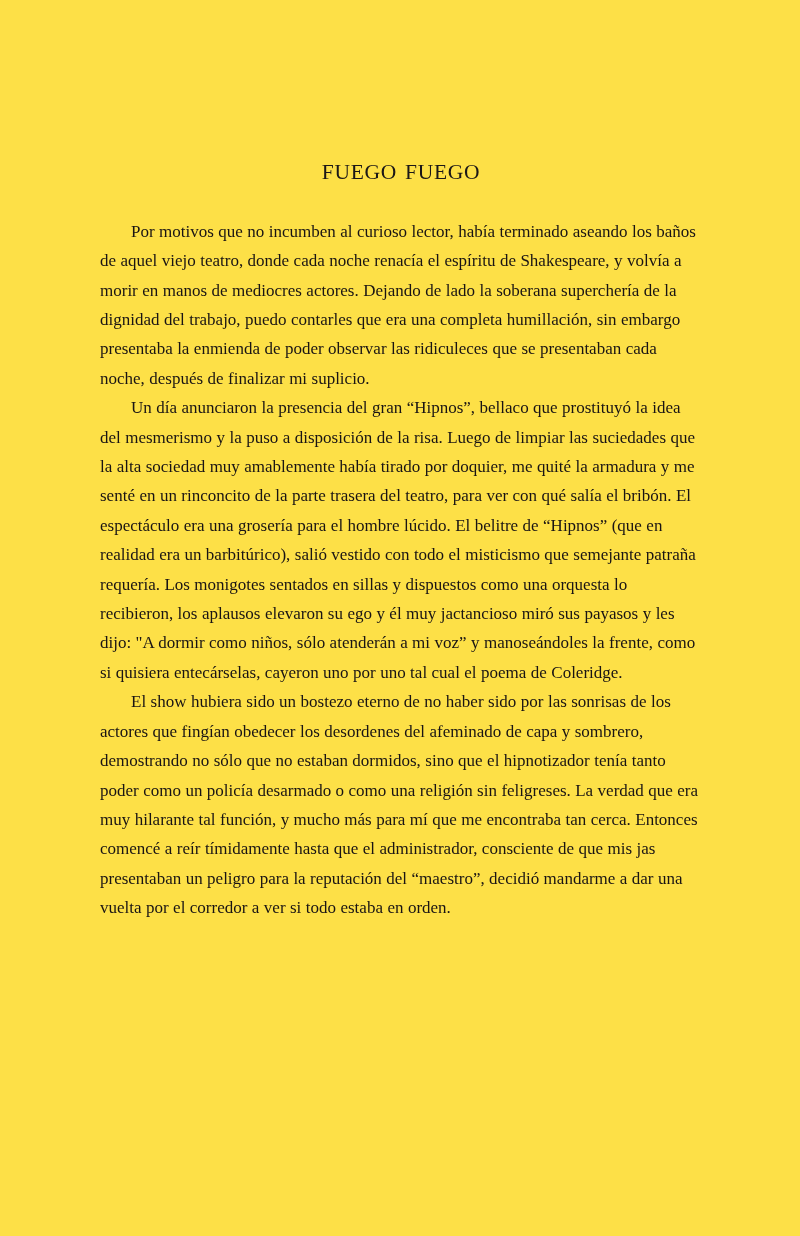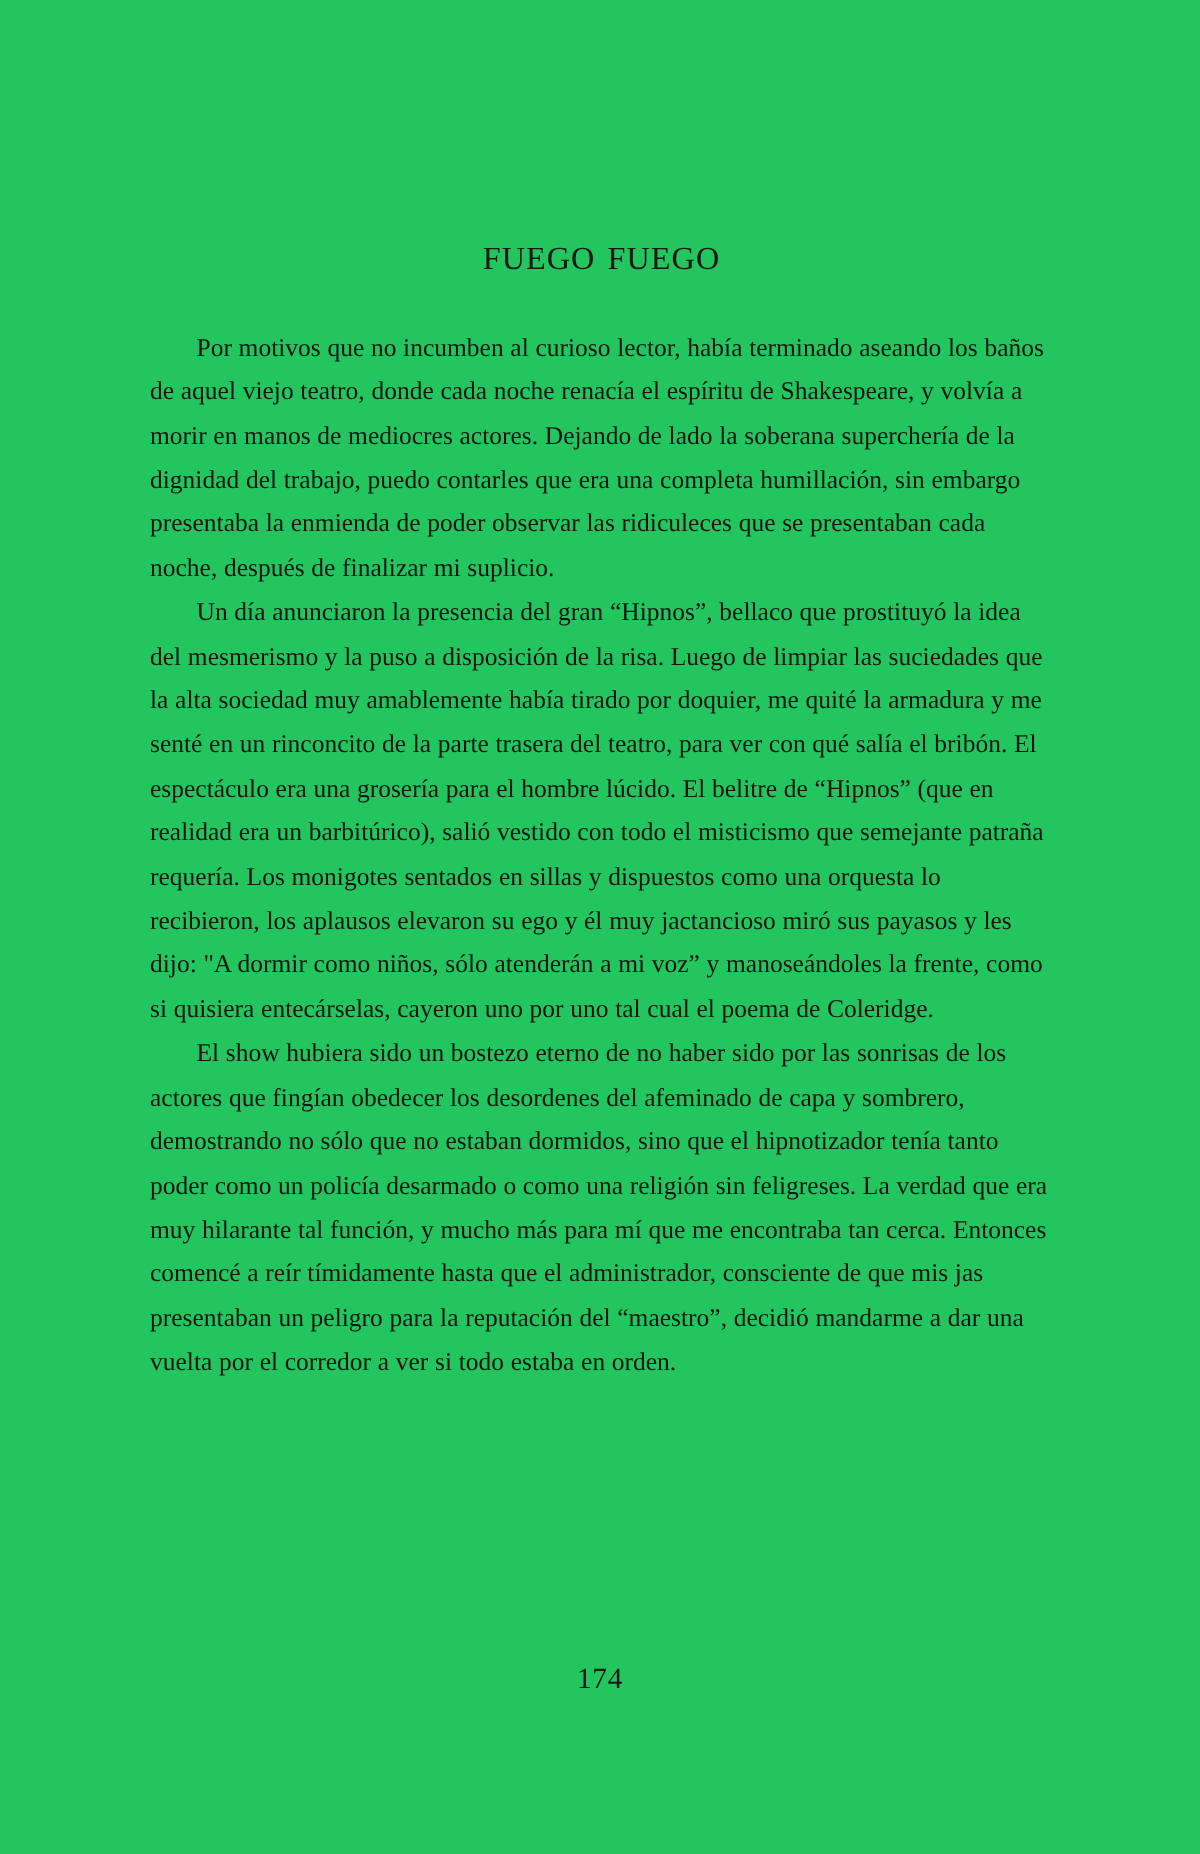--- a/index.html
+++ b/index.html
@@ -7,21 +7,21 @@
     margin: 0;
     padding: 0;
     background: #ffffff;
   }
 
   .page {
     position: relative;
     width: 800px;
     height: 1236px;
     margin: 0 auto;
-    background: #22c55e;
+    background: #fde047;
     overflow: hidden;
     font-family: "Liberation Serif", "DejaVu Serif", serif;
     color: #191414;
     -webkit-font-smoothing: antialiased;
   }
 
   
   .text-column {
     position: absolute;
     left: 100px;
@@ -79,15 +79,14 @@
     <h1 class="chapter-title">FUEGO FUEGO</h1>
 
     <div class="body-copy">
       <p>Por motivos que no incumben al curioso lector, había terminado aseando los baños de aquel viejo teatro, donde cada noche renacía el espíritu de Shakespeare, y volvía a morir en manos de mediocres actores. Dejando de lado la soberana superchería de la dignidad del trabajo, puedo contarles que era una completa humillación, sin embargo presentaba la enmienda de poder observar las ridiculeces que se presentaban cada noche, después de finalizar mi suplicio.</p>
       <p>Un día anunciaron la presencia del gran “Hipnos”, bellaco que prostituyó la idea del mesmerismo y la puso a disposición de la risa. Luego de limpiar las suciedades que la alta sociedad muy amablemente había tirado por doquier, me quité la armadura y me senté en un rinconcito de la parte trasera del teatro, para ver con qué salía el bribón. El espectáculo era una grosería para el hombre lúcido. El belitre de “Hipnos” (que en realidad era un barbitúrico), salió vestido con todo el misticismo que semejante patraña requería. Los monigotes sentados en sillas y dispuestos como una orquesta lo recibieron, los aplausos elevaron su ego y él muy jactancioso miró sus payasos y les dijo: "A dormir como niños, sólo atenderán a mi voz” y manoseándoles la frente, como si quisiera entecárselas, cayeron uno por uno tal cual el poema de Coleridge.</p>
       <p>El show hubiera sido un bostezo eterno de no haber sido por las sonrisas de los actores que fingían obedecer los desordenes del afeminado de capa y sombrero, demostrando no sólo que no estaban dormidos, sino que el hipnotizador tenía tanto poder como un policía desarmado o como una religión sin feligreses. La verdad que era muy hilarante tal función, y mucho más para mí que me encontraba tan cerca. Entonces comencé a reír tímidamente hasta que el administrador, consciente de que mis jas presentaban un peligro para la reputación del “maestro”, decidió mandarme a dar una vuelta por el corredor a ver si todo estaba en orden.</p>
     </div>
 
   </div>
 
-  <div class="folio">174</div>
 
 </div>
 
 </body></html>

